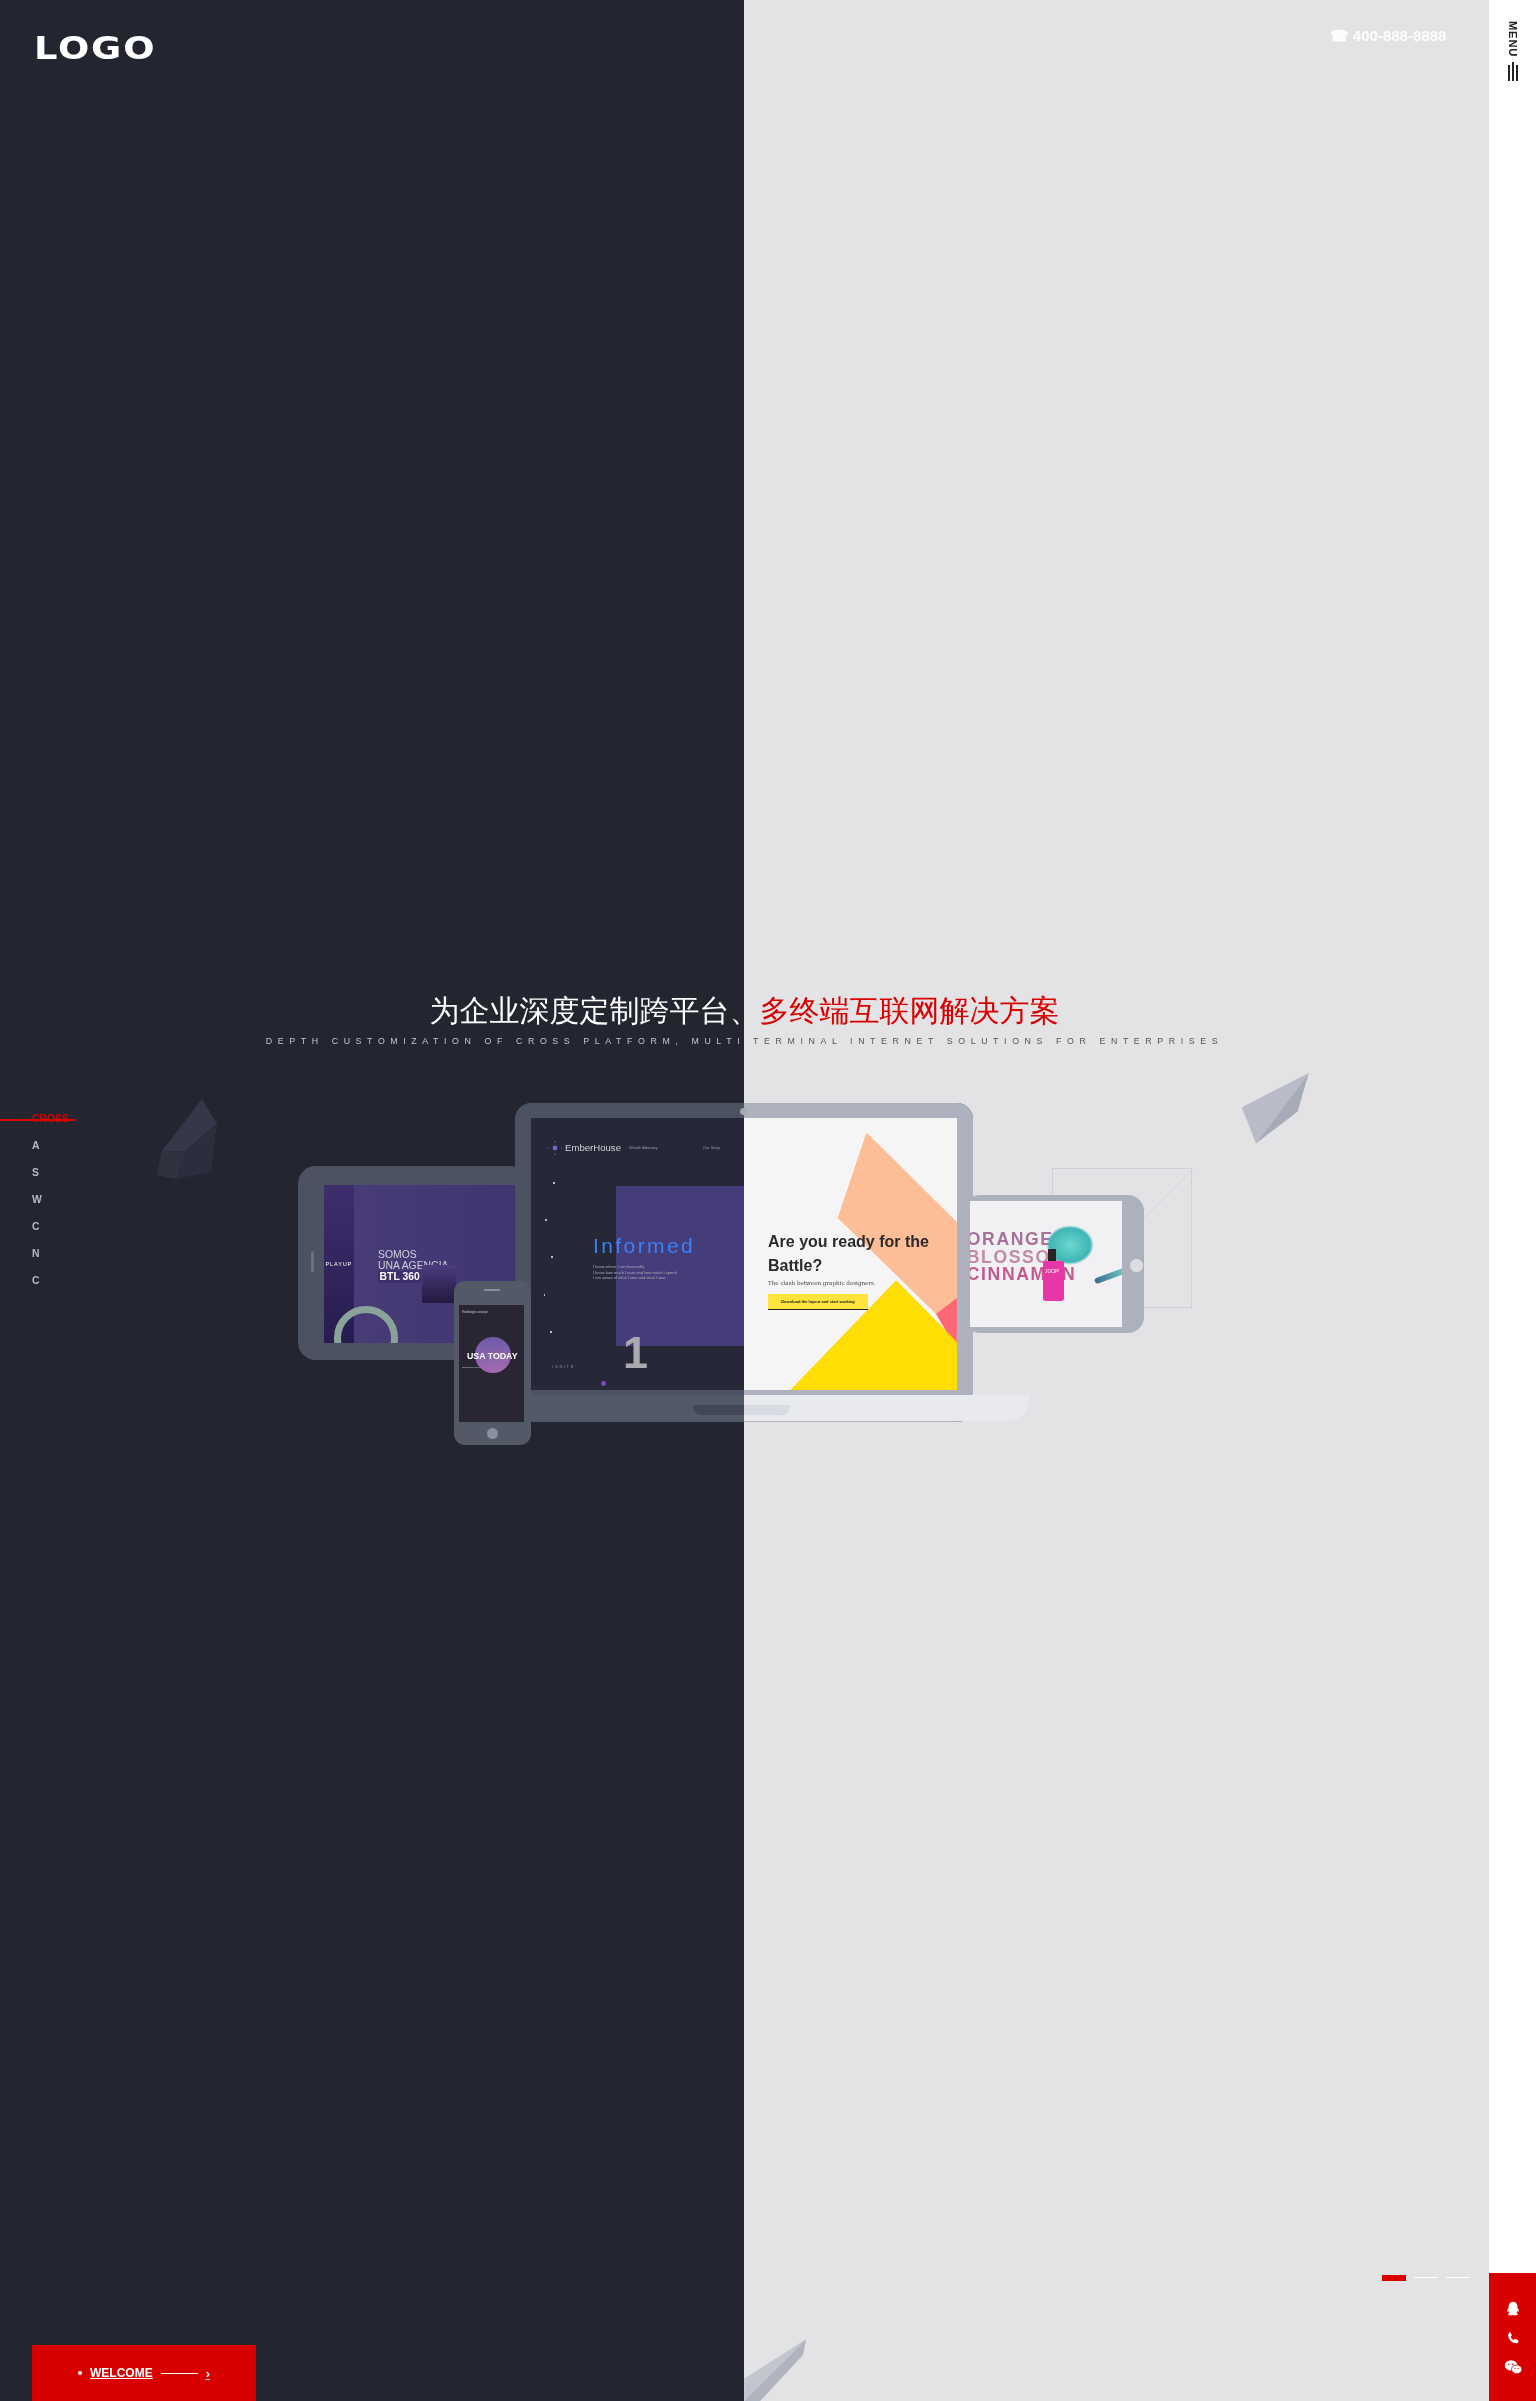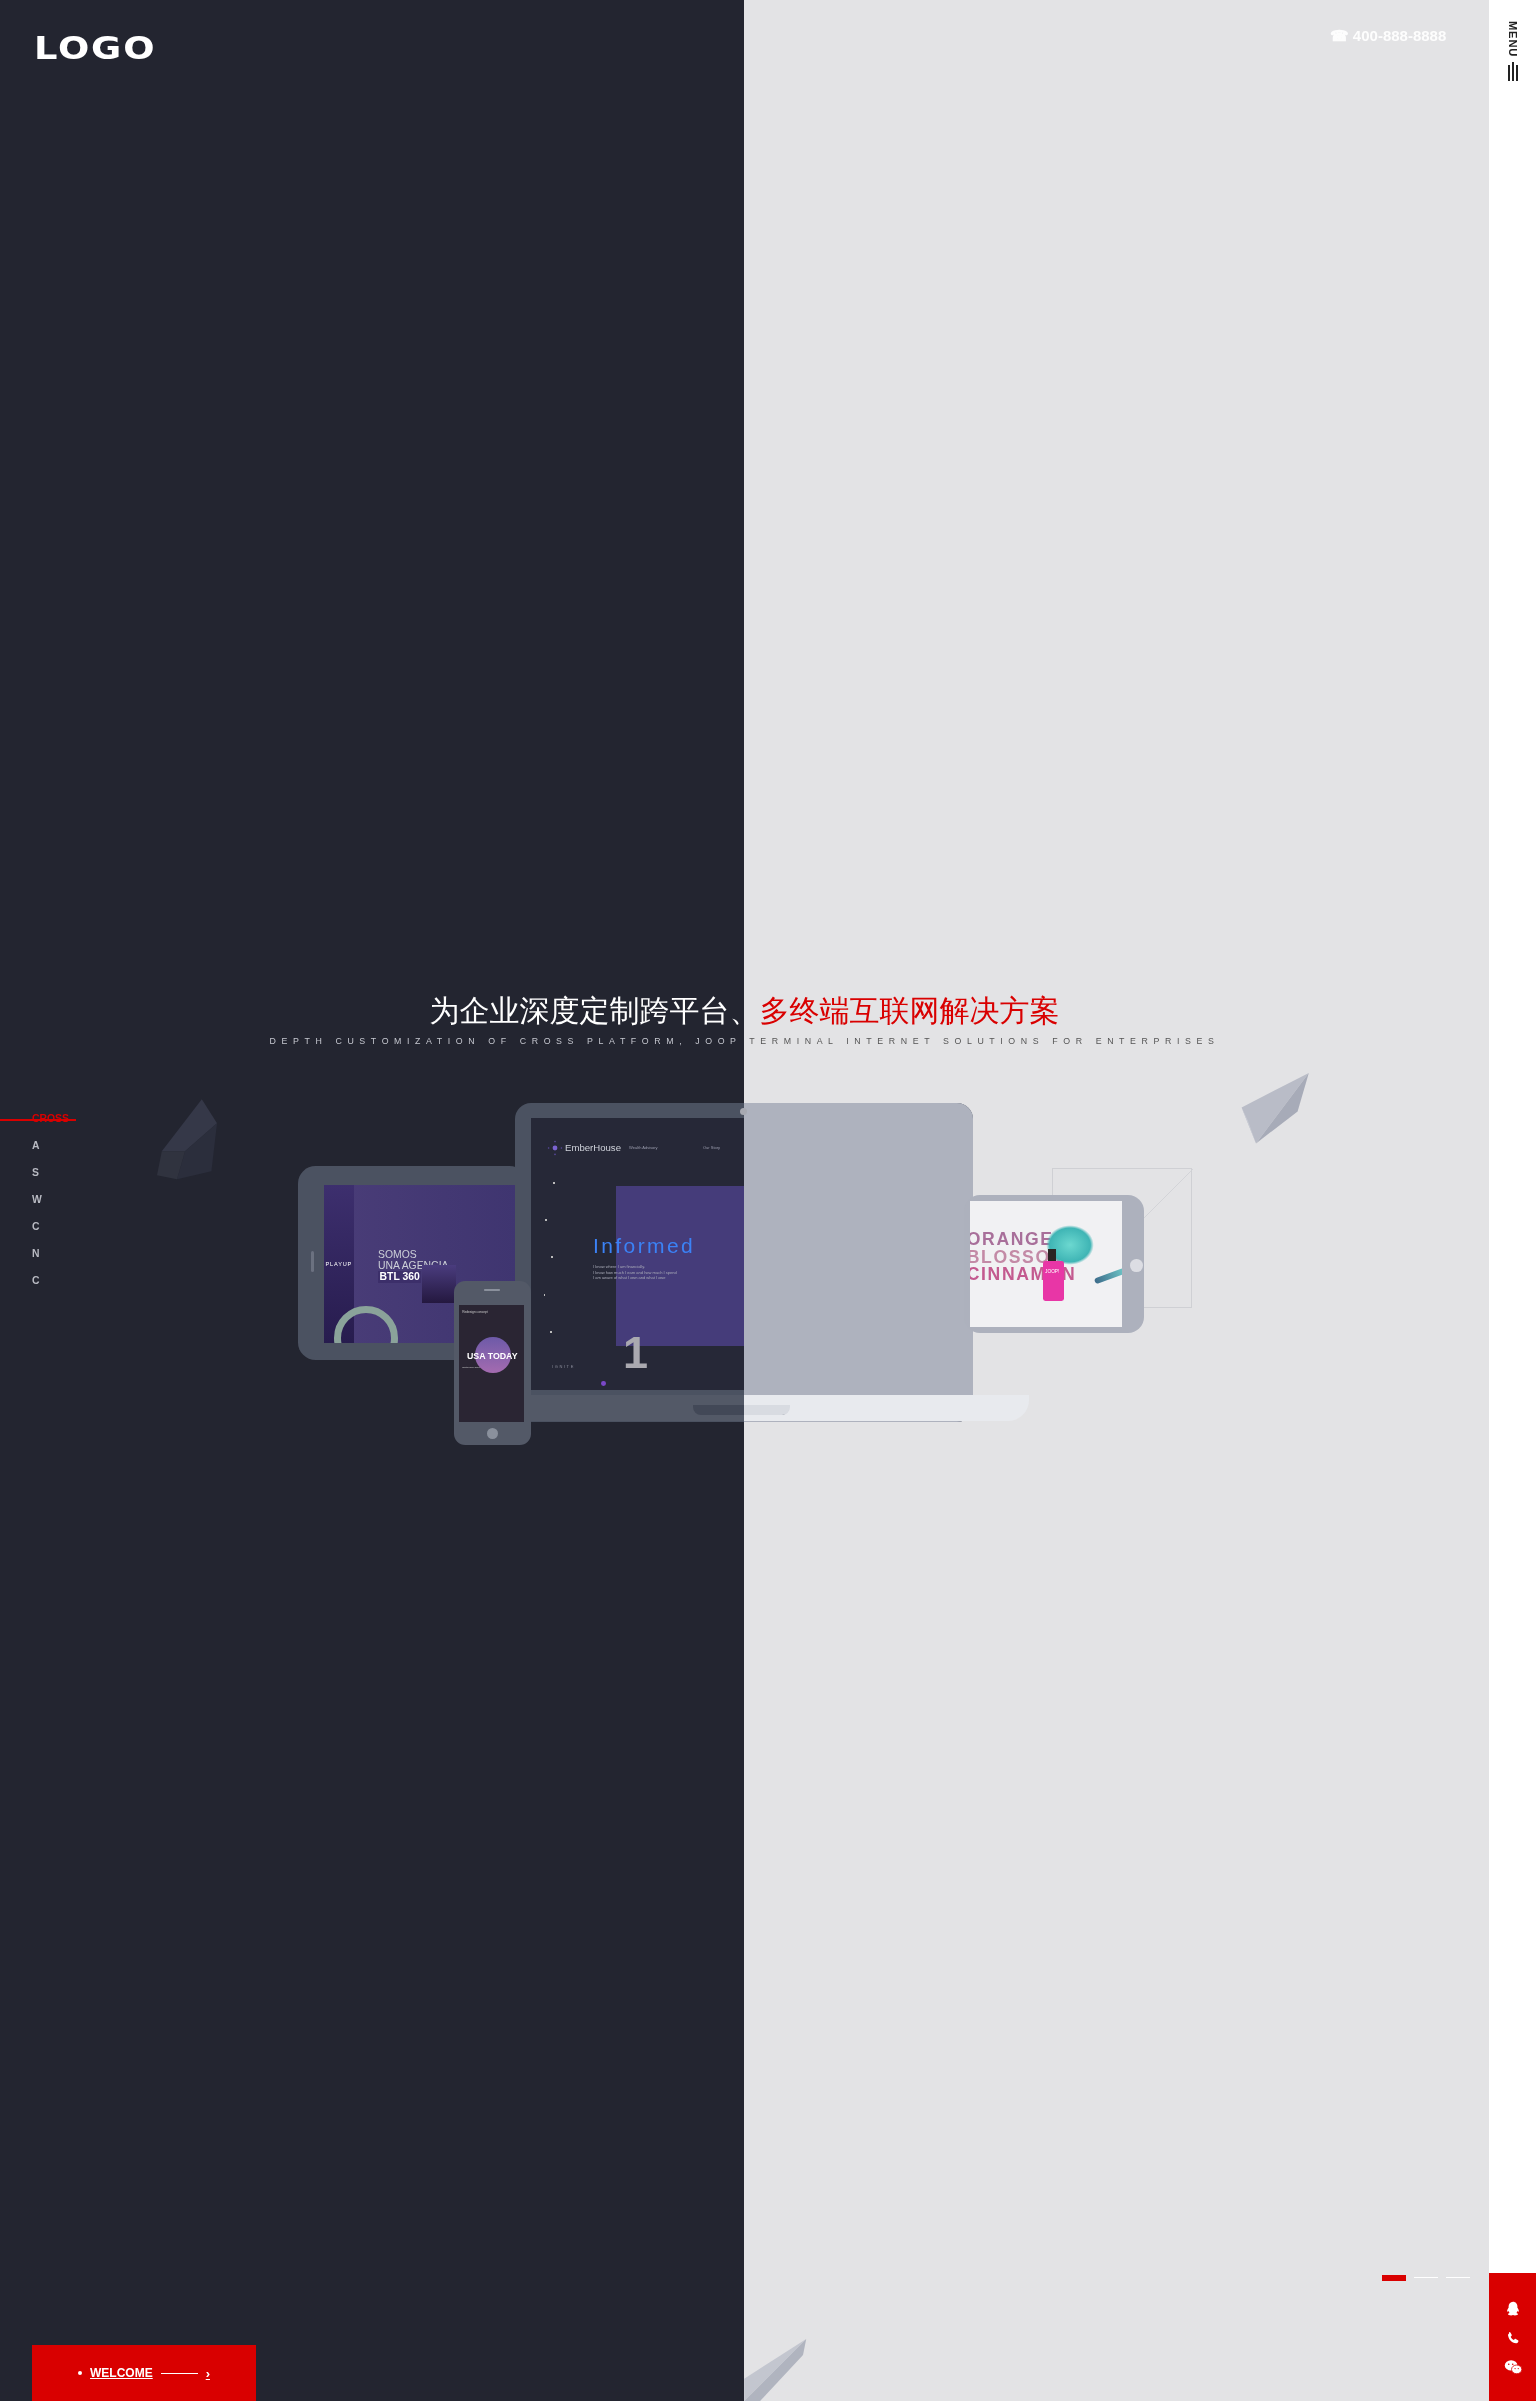--- a/index.html
+++ b/index.html
@@ -99,21 +99,21 @@
 </svg>
 <svg class="shard" style="left:744px;top:2339px" width="64" height="62" viewBox="0 0 80 78">
   <polygon points="78,0 0,50 0,78" fill="#c3c6cf"></polygon>
   <polygon points="78,0 74,20 20,78 0,78" fill="#b0b4bf"></polygon>
 </svg>
 
 <div class="hero-title">
   <span class="w">为企业深度定制跨平台、</span><span class="r">多终端互联网解决方案</span>
 </div>
 <div class="hero-sub">
-  <span class="w">DEPTH CUSTOMIZATION OF CROSS PLATFORM, JOOP</span><span class="d"> TERMINAL INTERNET SOLUTIONS FOR ENTERPRISES</span>
+  <span class="w">DEPTH CUSTOMIZATION OF CROSS PLATFORM, MULTI</span><span class="d"> TERMINAL INTERNET SOLUTIONS FOR ENTERPRISES</span>
 </div>
 
 <nav class="sidenav">
   <a class="item active">CROSS</a>
   <a class="item">A</a>
   <a class="item">S</a>
   <a class="item">W</a>
   <a class="item">C</a>
   <a class="item">N</a>
   <a class="item">C</a>
@@ -166,20 +166,31 @@
     </div>
     <span style="position:absolute;left:92px;top:212px;font-size:45px;font-weight:bold;color:#aaa9b0;line-height:45px">1</span>
     <span style="position:absolute;left:21px;top:246px;font-size:4px;color:#8a8c9a;letter-spacing:1.6px">IGNITE</span>
     <span style="position:absolute;left:70px;top:263px;width:4.8px;height:4.8px;border-radius:50%;background:#7a48c8"></span>
     <span style="position:absolute;left:22.4px;top:64px;width:1.6px;height:1.6px;background:#bbb"></span>
     <span style="position:absolute;left:14.4px;top:101px;width:1.6px;height:1.6px;background:#bbb"></span>
     <span style="position:absolute;left:20px;top:138px;width:1.6px;height:1.6px;background:#bbb"></span>
     <span style="position:absolute;left:12.8px;top:176px;width:1.6px;height:1.6px;background:#bbb"></span>
     <span style="position:absolute;left:19px;top:213px;width:1.6px;height:1.6px;background:#bbb"></span>
   </div>
+  <div class="scr-right">
+    <svg style="position:absolute;left:0;top:0" width="213" height="272" viewBox="0 0 266 340">
+      <polygon points="153,18 266,130 266,270 240,245 117,125" fill="#fdbd96"></polygon>
+      <polygon points="190,203 266,280 266,340 210,340 58,340 60,338" fill="#fede04"></polygon>
+      <polygon points="240,245 266,225 266,290" fill="#fe6874"></polygon>
+      <polygon points="58,340 190,203 266,280 266,340" fill="#fede04"></polygon>
+    </svg>
+    <div style="position:absolute;left:24px;top:112px;font-size:16px;font-weight:bold;color:#2b2b2b;line-height:24px;width:184px">Are you ready for the Battle?</div>
+    <div style="position:absolute;left:24px;top:162px;font-size:5.6px;color:#444;font-family:'DejaVu Serif',serif">The clash between graphic designers.</div>
+    <div style="position:absolute;left:24px;top:176px;width:100px;height:16px;background:#fee43d;border-bottom:1.6px solid #222;font-size:4px;font-weight:bold;color:#222;display:flex;align-items:center;justify-content:center">Download the layout and start working</div>
+  </div>
 </div>
 <div class="base-l"></div>
 <div class="base-r"></div>
 <div class="base-notch"></div>
 <div class="base-notch-r"></div>
 
 <div class="tablet-r">
   <span style="position:absolute;left:166px;top:64px;width:12.8px;height:12.8px;border-radius:50%;background:#dcdde3"></span>
 </div>
 <div class="tablet-r-screen">

